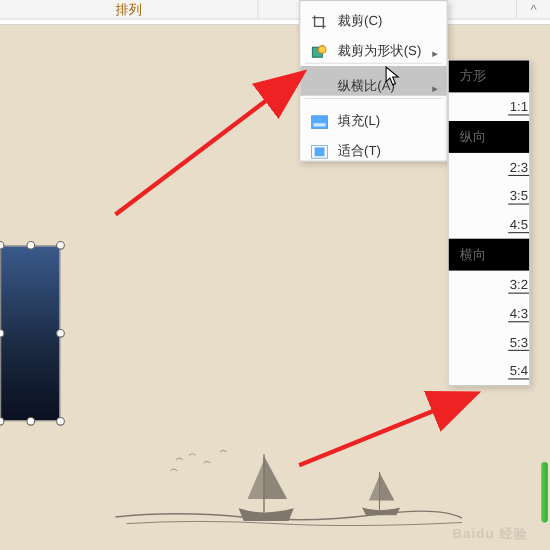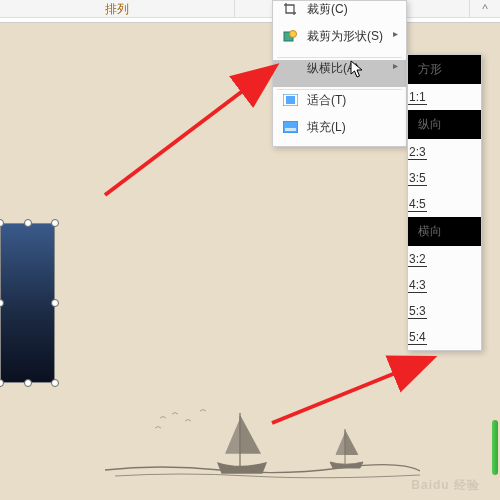--- a/index.html
+++ b/index.html
@@ -9,29 +9,29 @@
 .ribbon-collapse{width:30px;text-align:center;line-height:18px;color:#888}
 .ruler{position:absolute;top:18px;left:0;right:0;height:5px;background:#fff;border-bottom:1px solid #ccc}
 .canvas{position:absolute;top:23px;left:0;right:0;bottom:0;background:#e8ddc9}
 .selected-img{position:absolute;left:0;top:200px;width:55px;height:160px;background:linear-gradient(180deg,#3a5a8a 0%,#1a2840 60%,#0a1020 100%);border:1px solid #888}
 .handle{position:absolute;width:8px;height:8px;background:#fff;border:1px solid #666;border-radius:50%}
 .h-tl{top:-5px;left:-5px}.h-tm{top:-5px;left:50%;margin-left:-4px}.h-tr{top:-5px;right:-5px}
 .h-ml{top:50%;left:-5px;margin-top:-4px}.h-mr{top:50%;right:-5px;margin-top:-4px}
 .h-bl{bottom:-5px;left:-5px}.h-bm{bottom:-5px;left:50%;margin-left:-4px}.h-br{bottom:-5px;right:-5px}
 .boats{position:absolute;bottom:12px;left:100px;right:80px;height:110px;opacity:0.6}
 .menu1{position:absolute;top:0;left:272px;width:135px;background:#fcfcfc;border:1px solid #ccc;box-shadow:2px 2px 6px rgba(0,0,0,0.2)}
-.menu1-item{display:flex;align-items:flex-start;height:27px;padding:0 8px;position:relative}
+.menu1-item{display:flex;align-items:flex-end;height:27px;padding:0 8px;position:relative}
 .menu1-item.hover{background:#c5c5c5}
 .menu1-icon{width:18px;height:16px;margin-right:8px;display:flex;align-items:center;justify-content:center}
 .menu1-label{flex:1;color:#333}
 .menu1-arrow{color:#666;font-size:10px}
 .menu1-sep{height:1px;background:#e0e0e0;margin:2px 4px}
 .menu2{position:absolute;top:54px;left:407px;width:75px;background:#fcfcfc;border:1px solid #ccc;box-shadow:2px 2px 6px rgba(0,0,0,0.2)}
 .menu2-header{padding:6px 10px;color:#666;background:#000000}
-.menu2-item{padding:6px 0;text-align:left;color:#333}
+.menu2-item{padding:6px 0;text-align:right;color:#333}
 .menu2-item span{border-bottom:1px solid #333;padding:0 1px}
 .arrow-red{position:absolute;pointer-events:none}
 .arrow-red svg{overflow:visible}
 .cursor{position:absolute;left:350px;top:60px;pointer-events:none;z-index:50}
 .watermark{position:absolute;bottom:6px;right:20px;color:#c8bfae;font-size:16px;font-weight:bold;letter-spacing:1px;opacity:0.7}
 .scrollbar{position:absolute;right:2px;top:420px;width:6px;height:55px;background:linear-gradient(90deg,#5c5,#3a3);border-radius:3px}
 </style>
 </head>
 <body>
 
@@ -107,34 +107,34 @@
   <div class="menu1-sep"></div>
   <div class="menu1-item hover">
     <span class="menu1-icon"></span>
     <span class="menu1-label">纵横比(A)</span>
     <span class="menu1-arrow">▸</span>
   </div>
   <div class="menu1-sep"></div>
   <div class="menu1-item">
     <span class="menu1-icon">
         <svg width="15" height="12">
+          <rect x="0" y="0" width="15" height="12" fill="#5af" stroke="#38c"></rect>
+          <rect x="2" y="7" width="11" height="3" fill="#fff" opacity="0.7"></rect>
+        </svg>
+      </span>
+    <span class="menu1-label">填充(L)</span>
+  </div>
+  <div class="menu1-item">
+    <span class="menu1-icon">
+        <svg width="15" height="12">
           <rect x="0" y="0" width="15" height="12" fill="none" stroke="#38c"></rect>
           <rect x="3" y="2" width="9" height="8" fill="#5af"></rect>
         </svg>
       </span>
     <span class="menu1-label">适合(T)</span>
-  </div>
-  <div class="menu1-item">
-    <span class="menu1-icon">
-        <svg width="15" height="12">
-          <rect x="0" y="0" width="15" height="12" fill="#5af" stroke="#38c"></rect>
-          <rect x="2" y="7" width="11" height="3" fill="#fff" opacity="0.7"></rect>
-        </svg>
-      </span>
-    <span class="menu1-label">填充(L)</span>
   </div>
 </div>
 
 <div class="menu2">
   <div class="menu2-header">方形</div>
   <div class="menu2-item"><span>1:1</span></div>
   <div class="menu2-header">纵向</div>
   <div class="menu2-item"><span>2:3</span></div>
   <div class="menu2-item"><span>3:5</span></div>
   <div class="menu2-item"><span>4:5</span></div>

